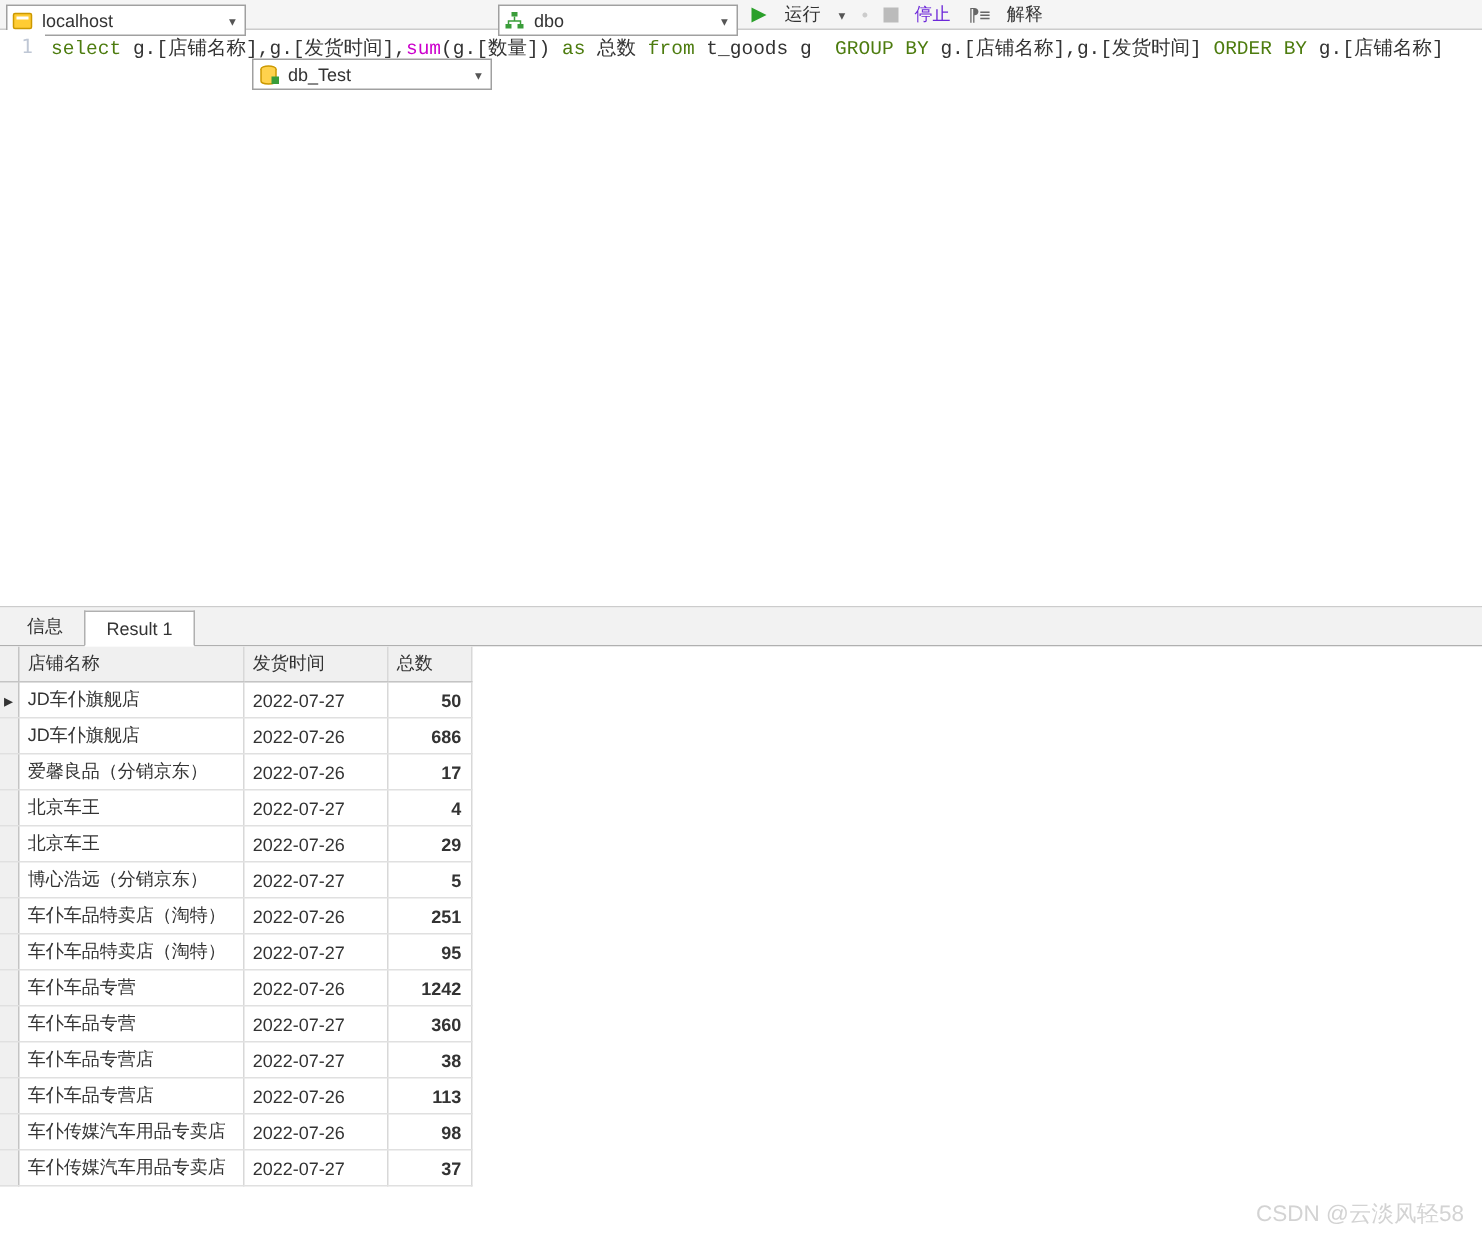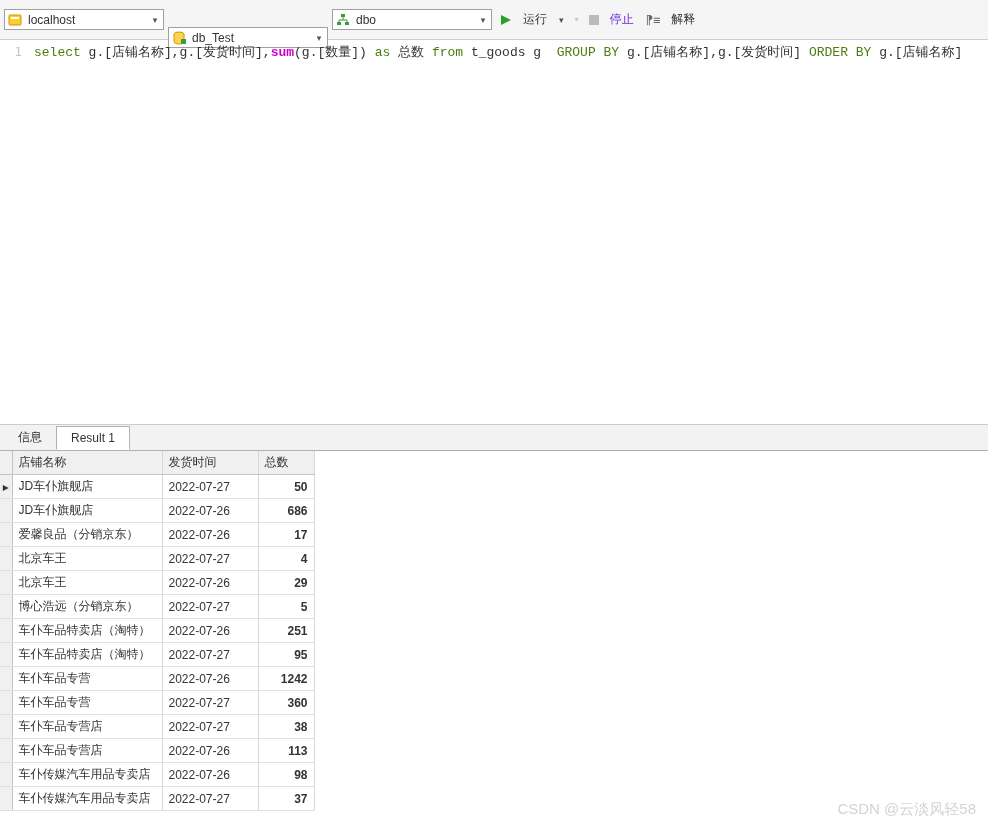--- a/index.html
+++ b/index.html
@@ -9,25 +9,24 @@
       background: #fff;
       color: #333;
       width: 988px;
       height: 827px;
       overflow: hidden;
       position: relative;
     }
     
     .toolbar {
       display: flex;
-      align-items: center;
       gap: 4px;
       padding: 3px 4px;
       border-bottom: 1px solid #ccc;
-      height: 40px;
+      height: 20px;
       background: #f5f5f5;
     }
     .dropdown {
       display: flex;
       align-items: center;
       border: 1px solid #a0a0a0;
       background: #fff;
       height: 21px;
       font-size: 12px;
     }
@@ -84,25 +83,25 @@
     .code {
       flex: 1;
       padding: 4px 0 0 4px;
       font-family: Consolas, "Courier New", monospace;
       font-size: 13px;
       white-space: pre;
       color: #333;
       line-height: 18px;
     }
     .kw { color: #4d7c0f; }
-    .fn { color: #cc00cc; font-weight: bold; }
+    .fn { color: #cc00cc; }
     
     .tabs {
       display: flex;
-      align-items: flex-start;
+      align-items: center;
       height: 26px;
       background: #f2f2f2;
       border-bottom: 1px solid #b0b0b0;
       padding-left: 4px;
     }
     .tab {
       padding: 4px 14px;
       font-size: 12px;
       cursor: pointer;
       color: #333;

